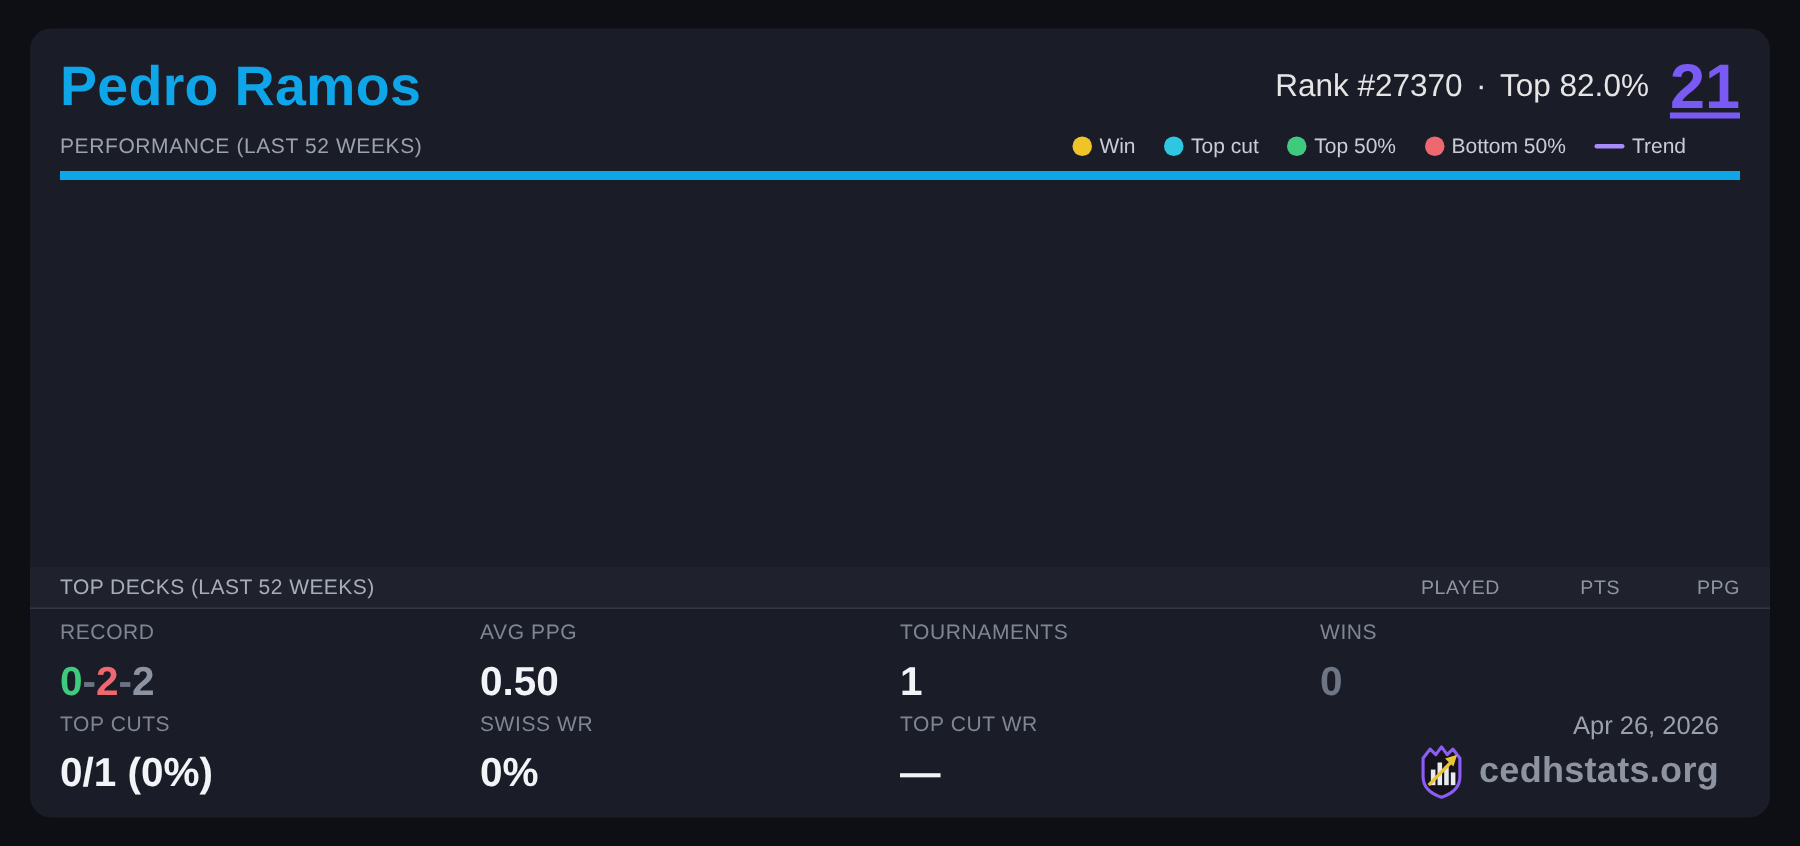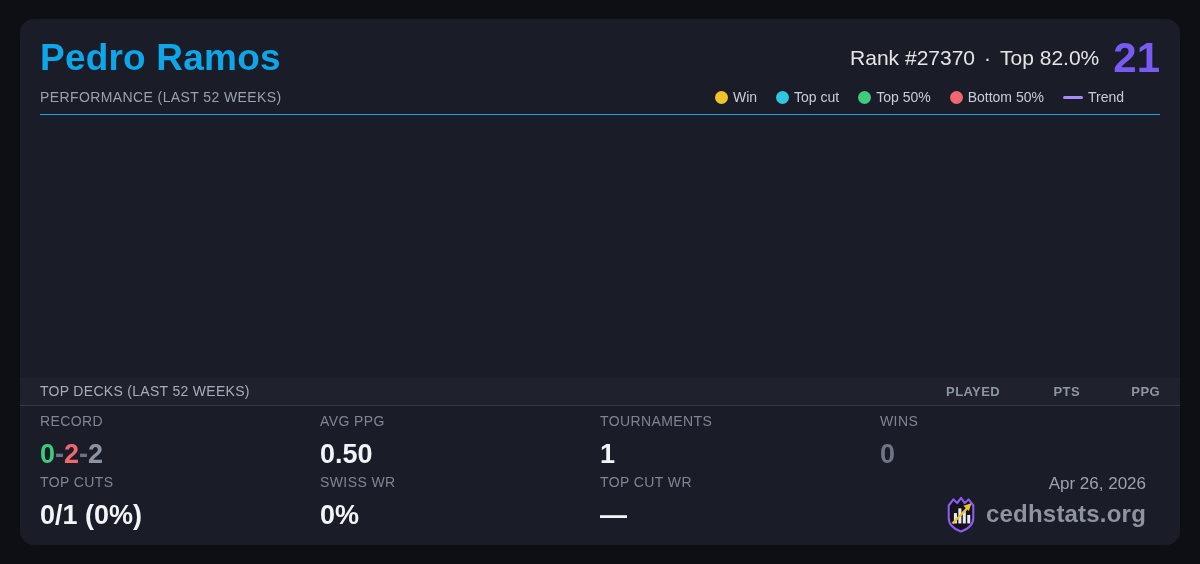--- a/index.html
+++ b/index.html
@@ -48,21 +48,21 @@
   }
   .score {
     font-size: 42px;
     font-weight: 800;
     line-height: 1;
   }
   
   .perf-header {
     margin-top: 10px;
     padding-bottom: 9px;
-    border-bottom: 1px solid #0ea5e9;
+    border-bottom: 6px solid #0ea5e9;
     display: flex;
     align-items: center;
     justify-content: space-between;
   }
   .section-title {
     color: #9aa1af;
     font-size: 14px;
     letter-spacing: 0.4px;
   }
   .legend {
@@ -103,21 +103,20 @@
     background: rgba(255,255,255,0.025);
     border-bottom: 1px solid #323846;
   }
   .decks-title {
     color: #a7adbb;
     font-size: 14px;
     letter-spacing: 0.3px;
   }
   .decks-cols {
     display: flex;
-    font-weight: bold;
   }
   .decks-col {
     width: 80px;
     text-align: right;
     color: #8e95a4;
     font-size: 13px;
     letter-spacing: 0.4px;
   }
   
   .stats-grid {
@@ -173,21 +172,21 @@
 <div class="card">
 
   <div class="card-header">
     <div class="player-name">Pedro Ramos</div>
     <div class="rank-wrap">
       <div class="rank-line">
         <span>Rank #27370</span>
         <span>·</span>
         <span>Top 82.0%</span>
       </div>
-      <div class="score" style="color: rgb(122, 90, 245);">21</div>
+      <div class="score" style="color: rgb(122, 90, 245); text-decoration: underline;">21</div>
     </div>
   </div>
 
   <div class="perf-header">
     <div class="section-title">PERFORMANCE (LAST 52 WEEKS)</div>
     <div class="legend">
       <span class="legend-item">
         <span class="legend-dot" style="background: rgb(240, 196, 41);"></span>
         <span>Win</span>
       </span>

